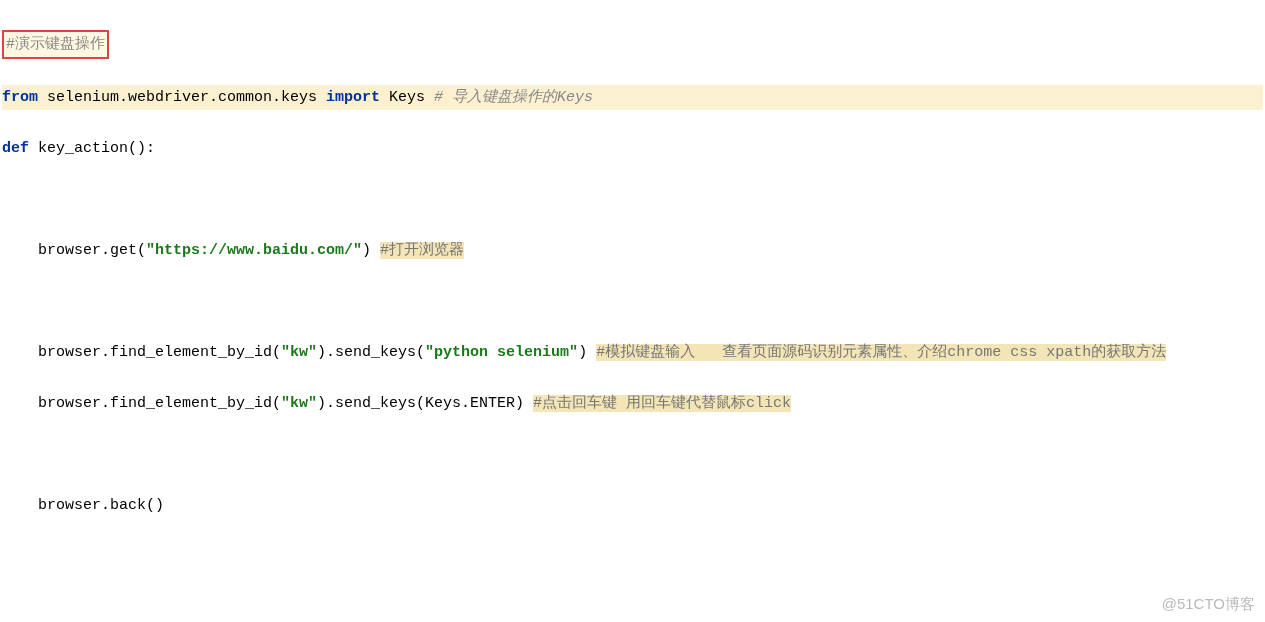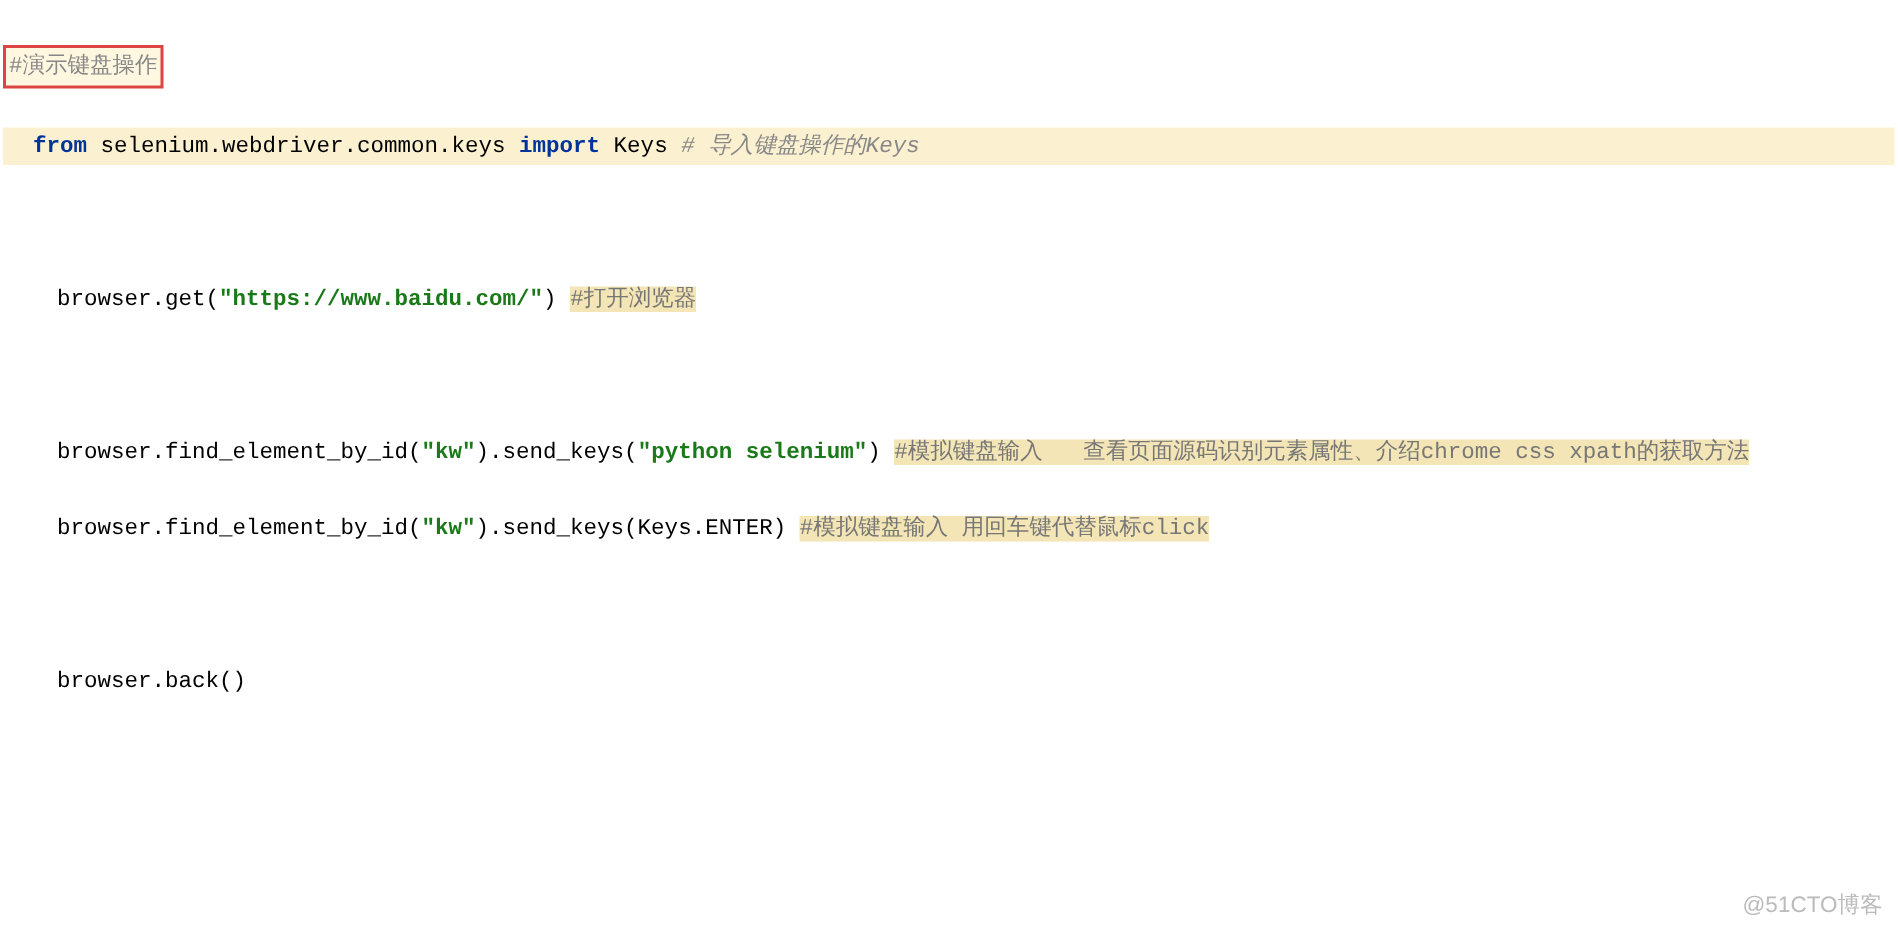--- a/index.html
+++ b/index.html
@@ -19,21 +19,20 @@
   }
   .highlight-box {
     display: inline-block;
     border: 2px solid #d44;
     background: #fff7e0;
     color: #888;
     padding: 0 2px;
   }
   .hl {
     background: #fbf1d0;
-    padding-left: 20px;
   }
   .kw   { color: #003399; font-weight: bold; }
   .def  { color: #003399; font-weight: bold; }
   .str  { color: #1a7a1a; font-weight: bold; }
   .cmt  { color: #888; font-style: italic; }
   .cmt-hl { background: #f3e5b5; color: #777; }
   .watermark {
     position: absolute;
     bottom: 6px;
     right: 10px;
@@ -43,25 +42,26 @@
     text-align: right;
   }
   .line { display:block; }
 </style>
 </head>
 <body>
 
 <div class="code-block">
 <span class="line"><span class="highlight-box">#演示键盘操作</span></span>
 <span class="line hl"><span class="kw">from</span><span> selenium.webdriver.common.keys </span><span class="kw">import</span><span> Keys </span><span class="cmt"># 导入键盘操作的Keys</span></span>
+<span class="line"><span class="def">def</span><span> key_action():</span></span>
 <span class="line"> </span>
 <span class="line"><span>    browser.get(</span><span class="str">"https://www.baidu.com/"</span><span>) </span><span class="cmt-hl">#打开浏览器</span></span>
 <span class="line"> </span>
 <span class="line"><span>    browser.find_element_by_id(</span><span class="str">"kw"</span><span>).send_keys(</span><span class="str">"python selenium"</span><span>) </span><span class="cmt-hl">#模拟键盘输入   查看页面源码识别元素属性、介绍chrome css xpath的获取方法</span></span>
-<span class="line"><span>    browser.find_element_by_id(</span><span class="str">"kw"</span><span>).send_keys(Keys.ENTER) </span><span class="cmt-hl">#模拟键盘输入 用回车键代替鼠标click</span></span>
+<span class="line"><span>    browser.find_element_by_id(</span><span class="str">"kw"</span><span>).send_keys(Keys.ENTER) </span><span class="cmt-hl">#点击回车键 用回车键代替鼠标click</span></span>
 <span class="line"> </span>
 <span class="line"><span>    browser.back()</span></span>
 
 
 
 
 
 
 
 

